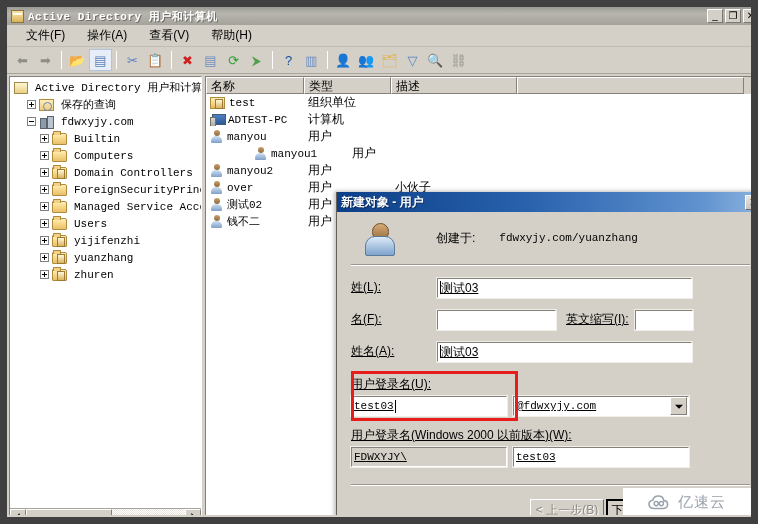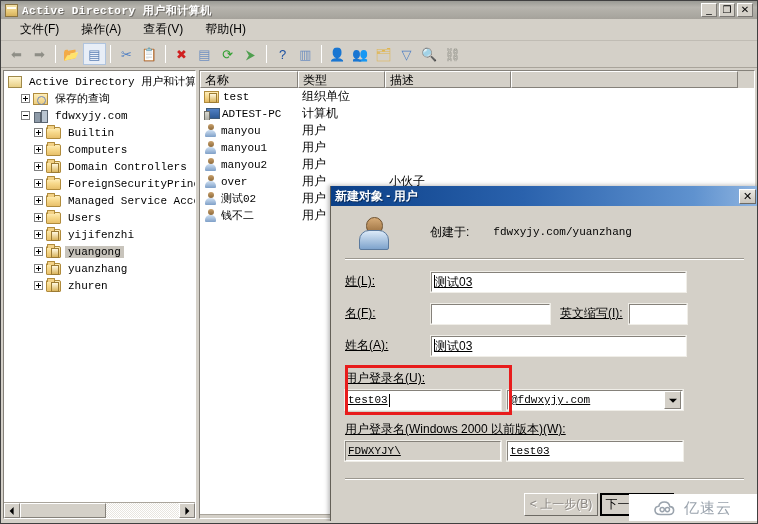--- a/index.html
+++ b/index.html
@@ -8,21 +8,21 @@
     width: 758px; height: 524px;
     overflow: hidden;
     font-family: "Liberation Sans", "DejaVu Sans", sans-serif;
     font-size: 12px;
     background: #d4d0c8;
   }
   #app {
     position: relative;
     width: 758px; height: 524px;
     background: #0369a1;
-    border: 1px solid #404040;
+    border: 7px solid #404040;
     overflow: hidden;
   }
 
   
   .titlebar {
     position: absolute; left: 0; top: 0;
     width: 756px; height: 18px;
     background: linear-gradient(to bottom, #9a9a94 0%, #b7b5ae 35%, #a5a29b 100%);
     display: flex; align-items: center;
     padding: 0 2px;
@@ -607,25 +607,20 @@
             <span class="lbl">Users</span>
           </div>
           <div class="tree-row" style="padding-left: 30px;">
             <span class="expander plus"></span>
             <span class="ico-folder ou"></span>
             <span class="lbl">yijifenzhi</span>
           </div>
           <div class="tree-row" style="padding-left: 30px;">
             <span class="expander plus"></span>
             <span class="ico-folder ou"></span>
-            <span class="lbl sel">yuangong</span>
-          </div>
-          <div class="tree-row" style="padding-left: 30px;">
-            <span class="expander plus"></span>
-            <span class="ico-folder ou"></span>
             <span class="lbl">yuanzhang</span>
           </div>
           <div class="tree-row" style="padding-left: 30px;">
             <span class="expander plus"></span>
             <span class="ico-folder ou"></span>
             <span class="lbl">zhuren</span>
           </div>
         </div>
       <div class="tree-scroll">
         <div class="sb-arrow l">
@@ -666,21 +661,21 @@
           </div>
           <div class="lv-row">
             <div class="lv-c" style="width: 98px;">
               <span class="ico-user"></span>
               <span class="lv-name">manyou</span>
             </div>
             <div class="lv-c" style="width: 87px;">用户</div>
             <div class="lv-c" style="width: 142px;"></div>
           </div>
           <div class="lv-row">
-            <div class="lv-c" style="width: 98px;">
+            <div class="lv-c" style="width: 98px; margin-left: 44px;">
               <span class="ico-user"></span>
               <span class="lv-name">manyou1</span>
             </div>
             <div class="lv-c" style="width: 87px;">用户</div>
             <div class="lv-c" style="width: 142px;"></div>
           </div>
           <div class="lv-row">
             <div class="lv-c" style="width: 98px;">
               <span class="ico-user"></span>
               <span class="lv-name">manyou2</span>

